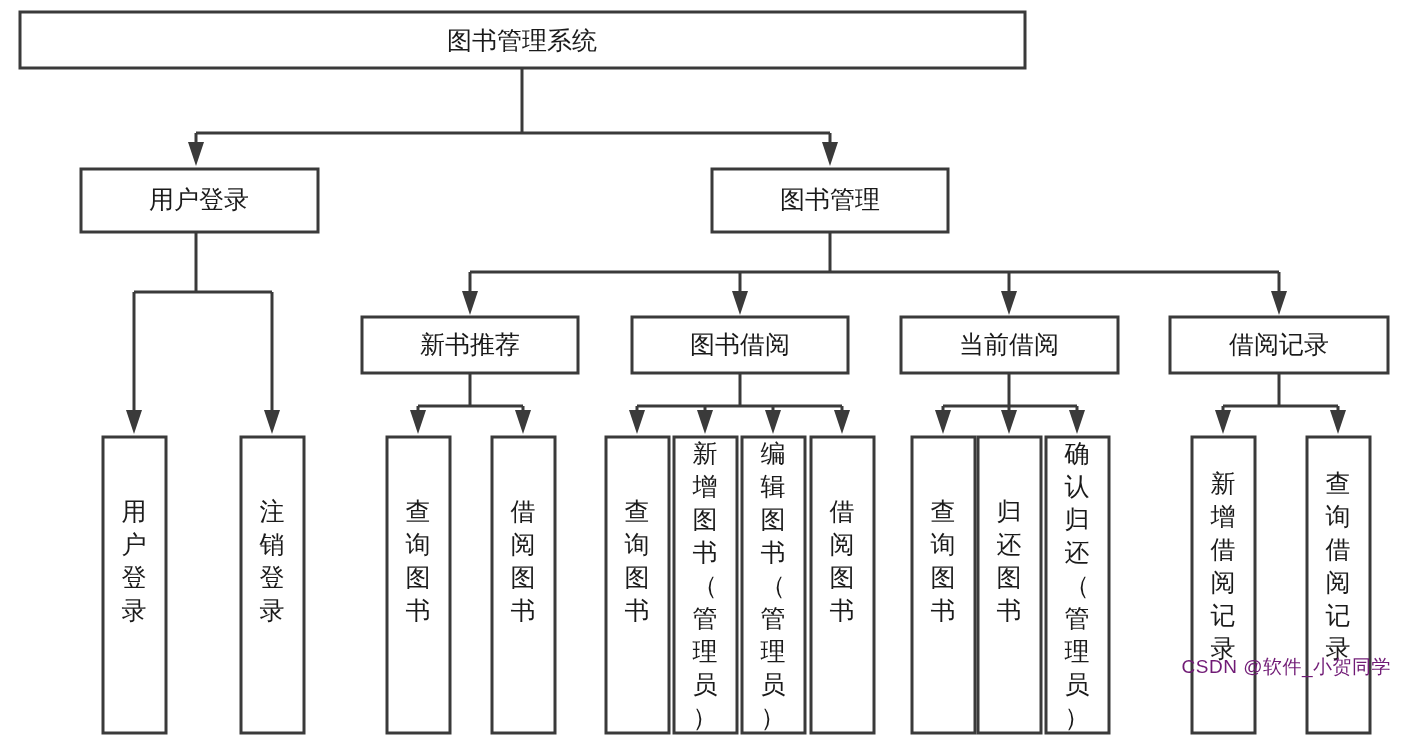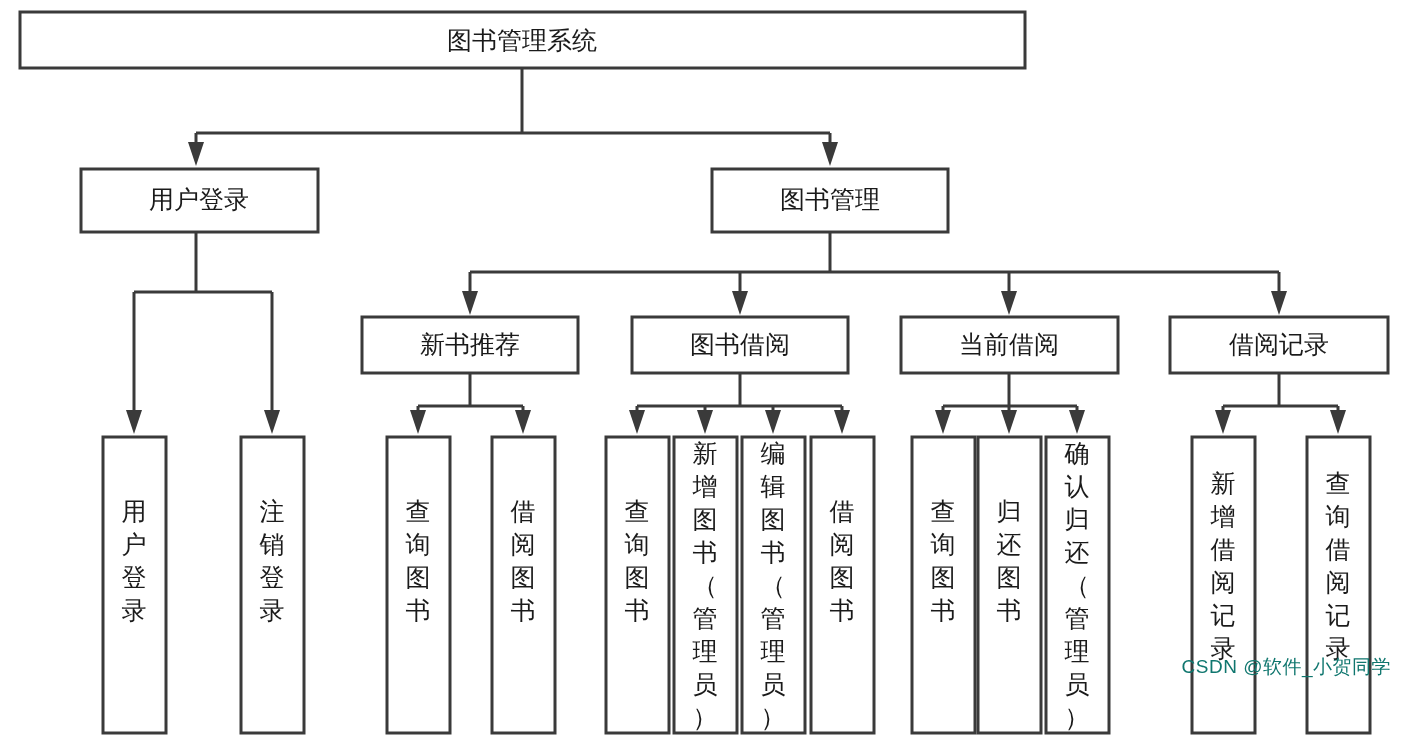--- a/index.html
+++ b/index.html
@@ -53,21 +53,21 @@
     font-size: 25px;
     fill: #1a1a1a;
     text-anchor: middle;
   }
   .watermark-text {
     position: absolute;
     right: 14px;
     bottom: 6px;
     font-family: "Liberation Sans", "DejaVu Sans", sans-serif;
     font-size: 19px;
-    color: #0f766e;
+    color: #701a75;
     white-space: nowrap;
     letter-spacing: 0.5px;
     pointer-events: none;
   }
 </style>
 </head>
 <body>
 
 <div id="diagram-root">
 

